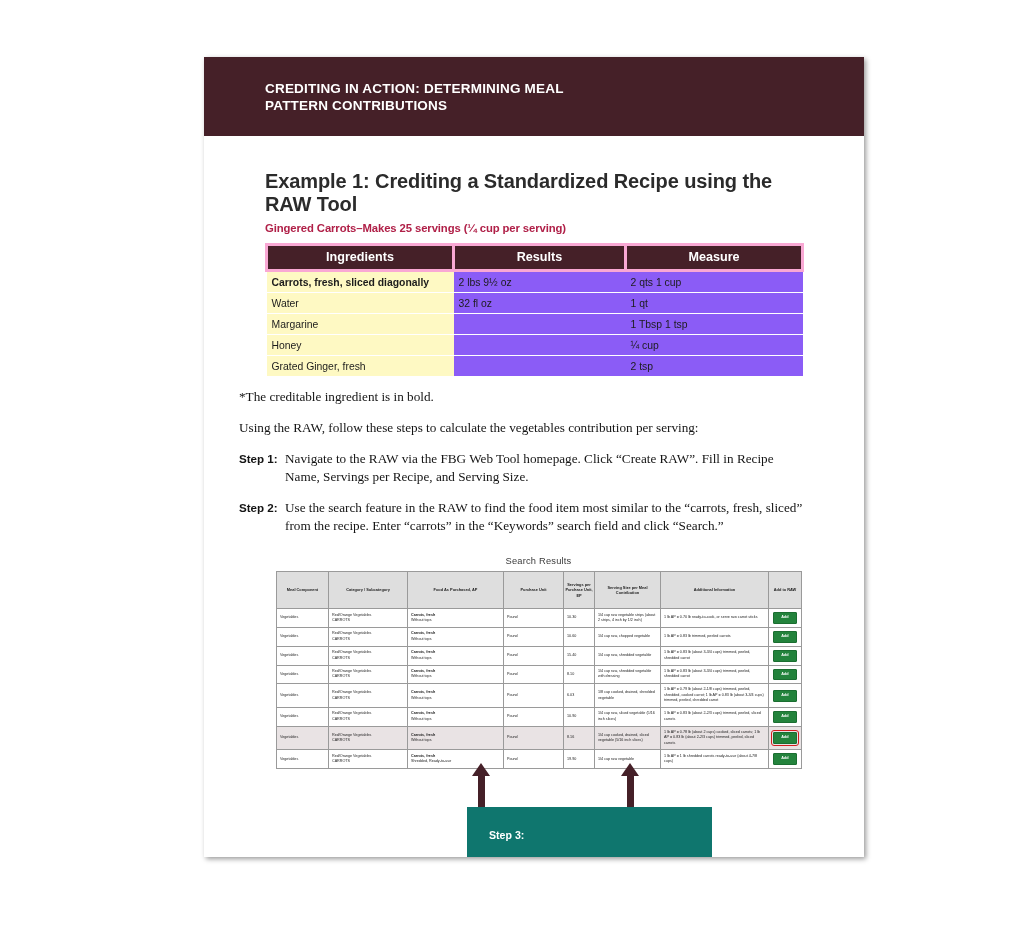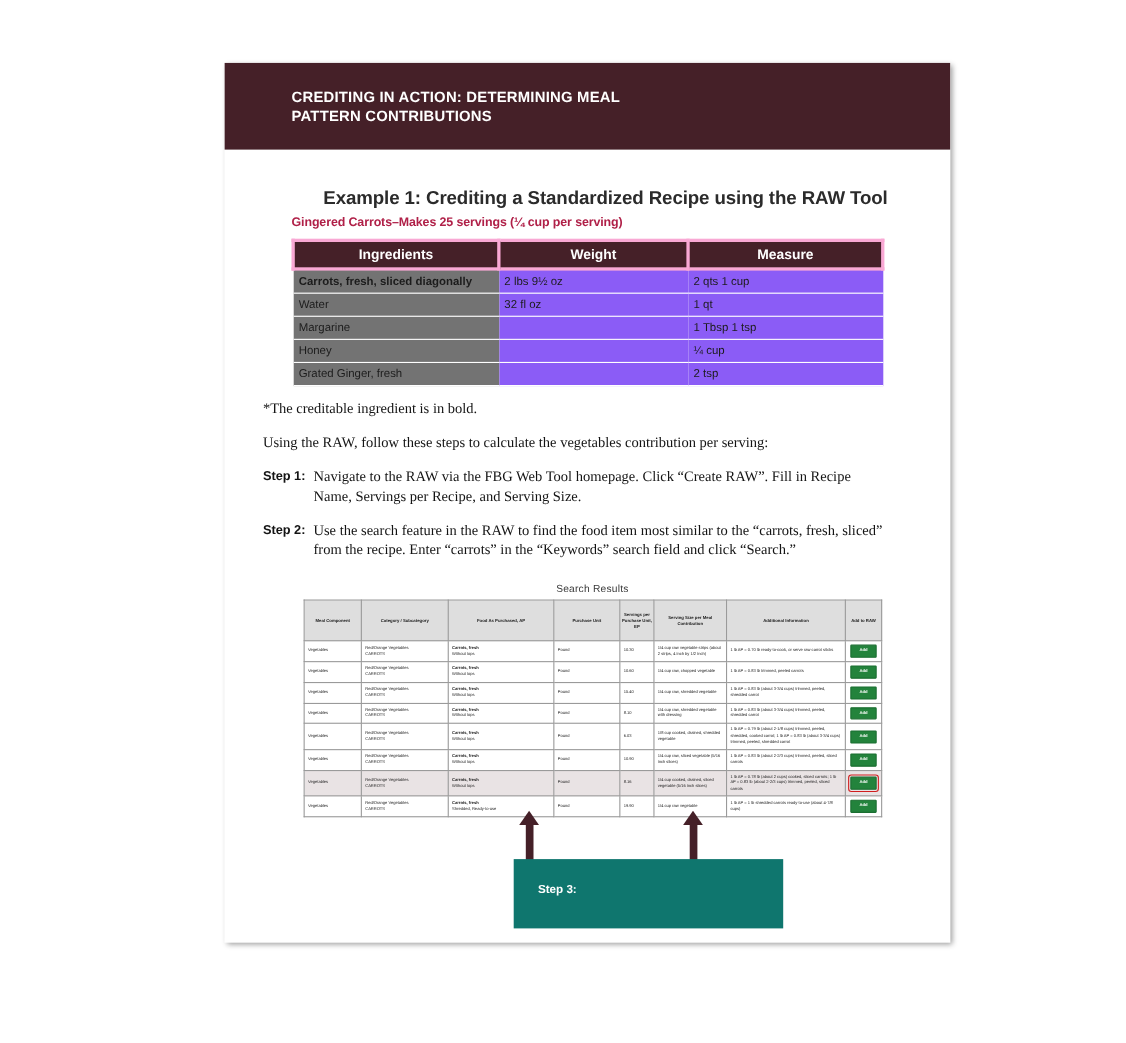--- a/index.html
+++ b/index.html
@@ -49,25 +49,24 @@
     text-transform: uppercase;
   }
 
   
   .body-area {
     padding: 0 57px 0 61px;
   }
 
   .example-heading {
     margin-top: 34px;
-    font-size: 17px;
+    font-size: 20px;
     font-weight: bold;
     color: #2b2b2b;
     letter-spacing: -0.1px;
-    text-align: right;
   }
   .recipe-subheading {
     margin-top: 6px;
     font-size: 11.3px;
     font-weight: bold;
     color: #b02048;
     letter-spacing: -0.1px;
   }
 
   
@@ -84,21 +83,21 @@
     font-weight: bold;
     text-align: center;
     padding: 4px 0 5px 0;
     border: 3px solid #f9a8d4;
   }
   table.recipe td {
     font-size: 10.4px;
     color: #1c1c1c;
     padding: 4px 5px 4px 5px;
     border-bottom: 1px solid #ffffff;
-    background: #737373;
+    background: #fef9c3;
     height: 12px;
   }
   table.recipe td.c2, table.recipe td.c3 {
     background: #8b5cf6;
   }
   table.recipe td.bold { font-weight: bold; }
   table.recipe col.c1 { width: 187px; }
   table.recipe col.c2 { width: 172px; }
   table.recipe col.c3 { width: 177px; }
 
@@ -256,21 +255,21 @@
 
       <table class="recipe">
         <colgroup>
             <col class="c1">
             <col class="c2">
             <col class="c3">
           </colgroup>
         <thead>
           <tr>
             <th>Ingredients</th>
-            <th>Weight</th>
+            <th>Results</th>
             <th>Measure</th>
           </tr>
         </thead>
         <tbody id="recipe-body">
             <tr>
               <td class="c1 bold">Carrots, fresh, sliced diagonally</td>
               <td class="c2">2 lbs 9½ oz</td>
               <td class="c3">2 qts 1 cup</td>
             </tr>
             <tr>

